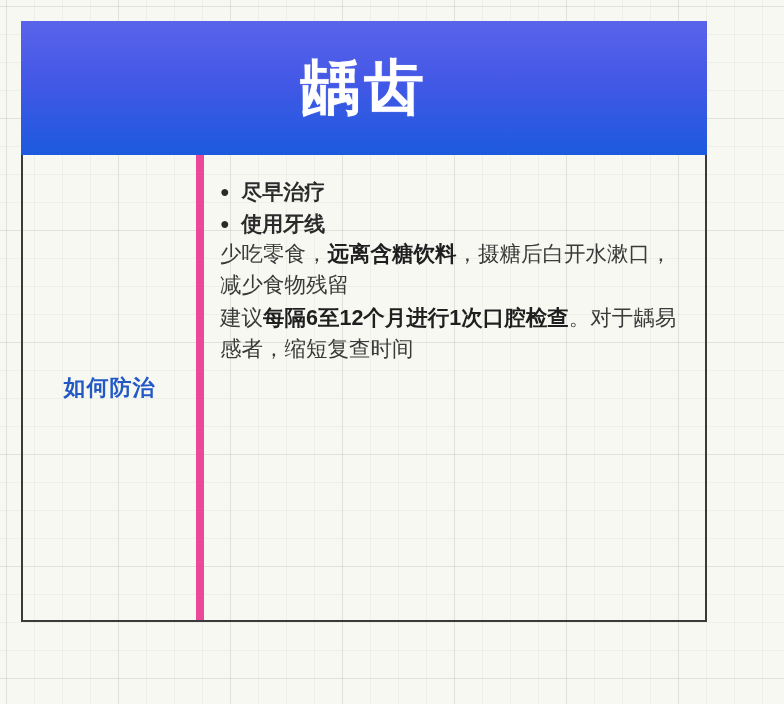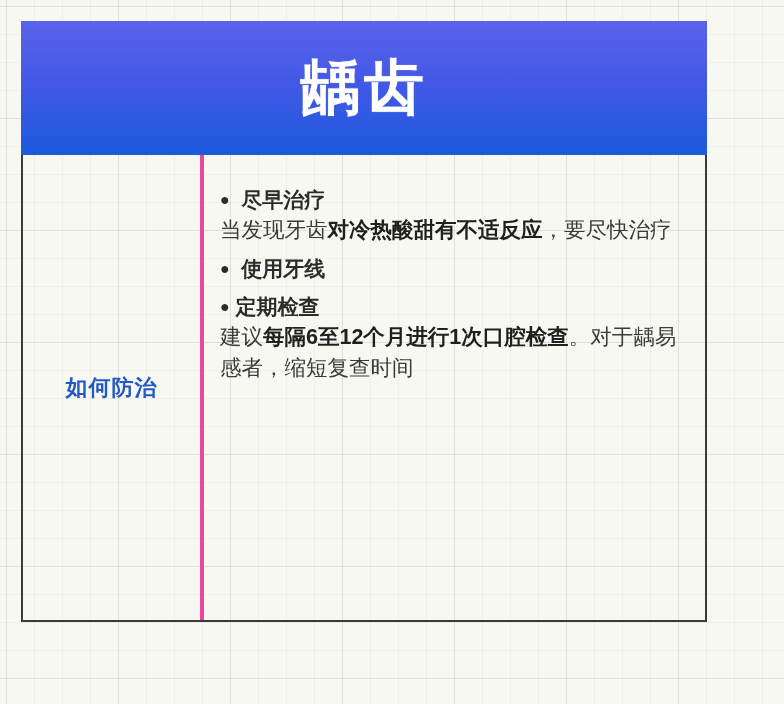--- a/index.html
+++ b/index.html
@@ -62,42 +62,41 @@
     border-left: 2px solid #3a3a3a;
     border-right: 2px solid #3a3a3a;
     border-bottom: 2px solid #3a3a3a;
     box-sizing: border-box;
     min-height: 467px;
   }
 
   #label-cell {
     width: 181px;
     flex: 0 0 181px;
-    border-right: 4px solid #ec4899;
+    border-right: 8px solid #ec4899;
     box-sizing: border-box;
     display: flex;
     align-items: center;
     justify-content: center;
   }
   #label-text {
     color: #2359c4;
     font-size: 22px;
     font-weight: 700;
     letter-spacing: 1px;
   }
 
   #content-cell {
     flex: 1 1 auto;
     box-sizing: border-box;
     padding: 22px 14px 18px 16px;
   }
 
   .bullet-group {
     margin-bottom: 2px;
-    margin-top: 8px;
   }
   .bullet-heading {
     font-size: 21px;
     font-weight: 700;
     color: #2b2b2b;
     line-height: 1.42;
     white-space: pre;
   }
   .bullet-dot {
     font-size: 16px;
@@ -138,32 +137,31 @@
   <div id="table-body">
 
     <div id="label-cell">
       <span id="label-text">如何防治</span>
     </div>
 
     <div id="content-cell">
 
       <div class="bullet-group">
         <div class="bullet-heading"><span class="bullet-dot">●</span>&nbsp;&nbsp;<span>尽早治疗</span></div>
-        <div class="bullet-body"><span>当发现牙齿</span><b>对冷热酸甜有不适反应</b><span>，要尽快治疗</span></div>
       </div>
 
       <div class="bullet-group">
       </div>
 
       <div class="bullet-group">
         <div class="bullet-heading"><span class="bullet-dot">●</span>&nbsp;&nbsp;<span>使用牙线</span></div>
+        <div class="bullet-body"><span>少吃零食，</span><b>远离含糖饮料</b><span>，摄糖后白开水漱口，减少食物残留</span></div>
       </div>
 
       <div class="bullet-group">
-        <div class="bullet-heading"><span class="bullet-dot">●</span>&nbsp;<span>定期检查</span></div>
         <div class="bullet-body"><span>建议</span><b>每隔6至12个月进行1次口腔检查</b><span>。对于龋易感者，缩短复查时间</span></div>
       </div>
 
     </div>
   </div>
 </div>
 
 <div id="footer">
 
   

